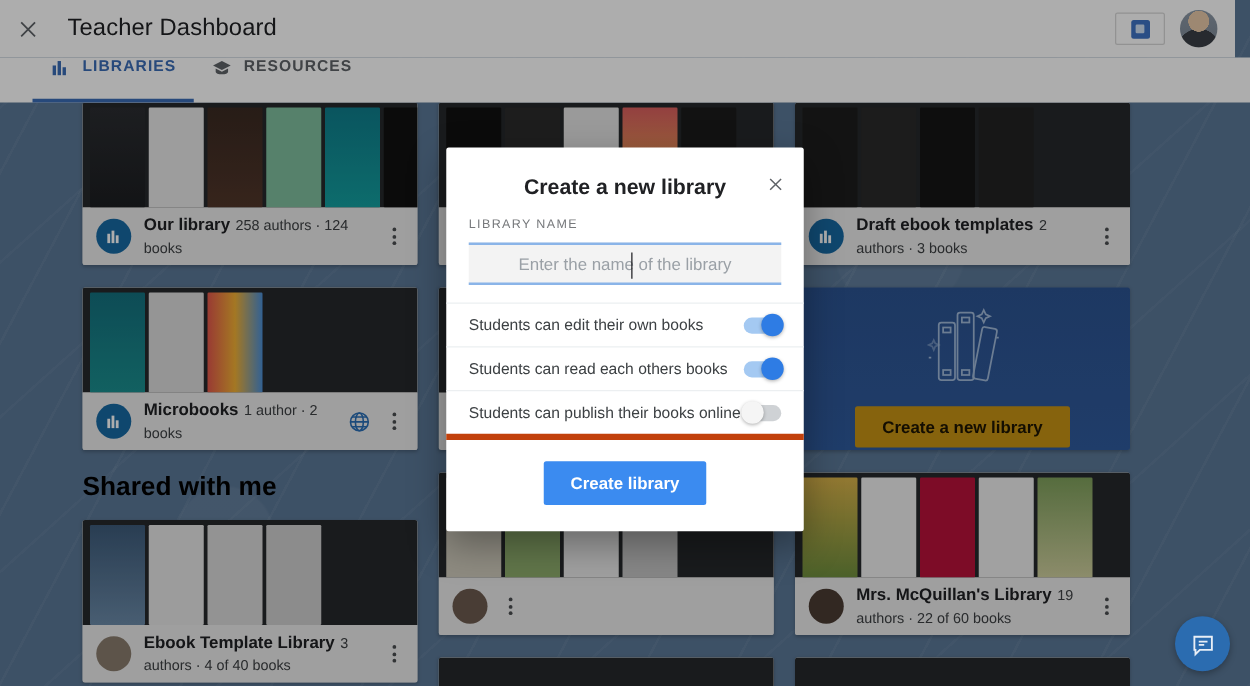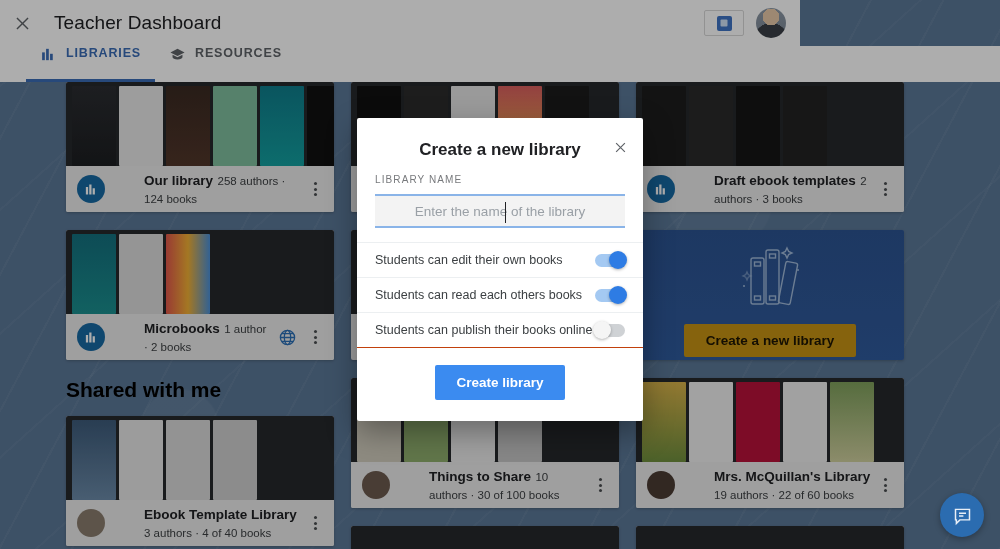--- a/index.html
+++ b/index.html
@@ -21,21 +21,21 @@
     content:""; position:absolute; inset:0;
     background:
       repeating-linear-gradient(118deg, rgba(255,255,255,.045) 0 2px, transparent 2px 64px),
       repeating-linear-gradient(-42deg, rgba(255,255,255,.035) 0 2px, transparent 2px 92px),
       radial-gradient(circle at 18% 78%, rgba(255,255,255,.05) 0 38px, transparent 40px),
       radial-gradient(circle at 72% 36%, rgba(255,255,255,.04) 0 52px, transparent 54px);
   }
 
   
   .topbar {
-    position: absolute; top: 0; left: 0; width: 800px; height: 46px;
+    position: absolute; top: 0; left: 0; width: 988px; height: 46px;
     background: #fff; display: flex; align-items: center; z-index: 5;
   }
   .close-btn {
     width: 44px; height: 46px; display: flex; align-items: center; justify-content: center;
     color: #5f6368;
   }
   .close-btn svg { width: 19px; height: 19px; }
   .topbar-title {
     font-size: 19px; color: #202124; font-weight: 400; margin-left: 10px;
     letter-spacing: .1px;
@@ -103,21 +103,21 @@
     background: #eaeaea;
   }
   .lib-ico {
     width: 28px; height: 28px; border-radius: 50%; background: #1769a3;
     display: flex; align-items: center; justify-content: center; flex: 0 0 auto;
   }
   .lib-ico svg { width: 15px; height: 15px; }
   .lib-ico.photo { background: #8a7d6e; }
   .lib-ico.photo2 { background: #6c5a4e; }
   .lib-ico.photo3 { background: #4a3b33; }
-  .card-txt { flex: 1 1 auto; min-width: 0; margin-left: 29px; }
+  .card-txt { flex: 1 1 auto; min-width: 0; }
   .card-title {
     font-size: 13.5px; color: #202124; font-weight: 700; white-space: nowrap;
     overflow: hidden; text-overflow: ellipsis; line-height: 1.25;
   }
   .card-sub { font-size: 11.5px; color: #3d4043; line-height: 1.3; }
   .globe-ico { width: 19px; height: 19px; color: #2b6fb5; flex: 0 0 auto; }
   .kebab { width: 16px; display: flex; flex-direction: column; align-items: center; gap: 2.5px; flex: 0 0 auto; }
   .kebab i { width: 3px; height: 3px; border-radius: 50%; background: #4a4d50; display: block; }
 
   .section-title {
@@ -179,21 +179,21 @@
   .toggle { width: 30px; height: 13px; border-radius: 7px; position: relative; flex: 0 0 auto; }
   .toggle.on { background: #a4c9f2; }
   .toggle.off { background: #cfd2d5; }
   .toggle .knob {
     position: absolute; top: -2.5px; width: 18px; height: 18px; border-radius: 50%;
     box-shadow: 0 1px 3px rgba(0,0,0,.3);
   }
   .toggle.on .knob { right: -2px; background: #2e7ce4; }
   .toggle.off .knob { left: -2px; background: #f5f5f5; }
   .dlg-actions {
-    border-top: 1px solid #c2410c; padding: 17px 0 21px 0;
+    border-top: 5px solid #c2410c; padding: 17px 0 21px 0;
     display: flex; justify-content: center;
   }
   .btn-primary {
     background: #3b8bf0; color: #fff; border: none; border-radius: 2px;
     font-size: 13.5px; font-weight: 700; padding: 10px 21px;
     font-family: "Liberation Sans", sans-serif;
   }
 
   
   .fab {
@@ -337,24 +337,20 @@
 
         <div class="card">
           <div class="card-strip">
             <div class="bk tallish" style="background:#d2cdbe"></div>
             <div class="bk tallish" style="background:#8fae6e"></div>
             <div class="bk tallish" style="background:#ececec"></div>
             <div class="bk tallish" style="background:#c8c8c8"></div>
           </div>
           <div class="card-foot">
             <span class="lib-ico photo2"></span>
-            <span class="card-txt">
-              <span class="card-title">Things to Share</span>
-              <span class="card-sub">10 authors · 30 of 100 books</span>
-            </span>
             <span class="kebab">
                 <i></i>
                 <i></i>
                 <i></i>
               </span>
           </div>
         </div>
 
         <div class="card">
           <div class="card-strip"></div>

